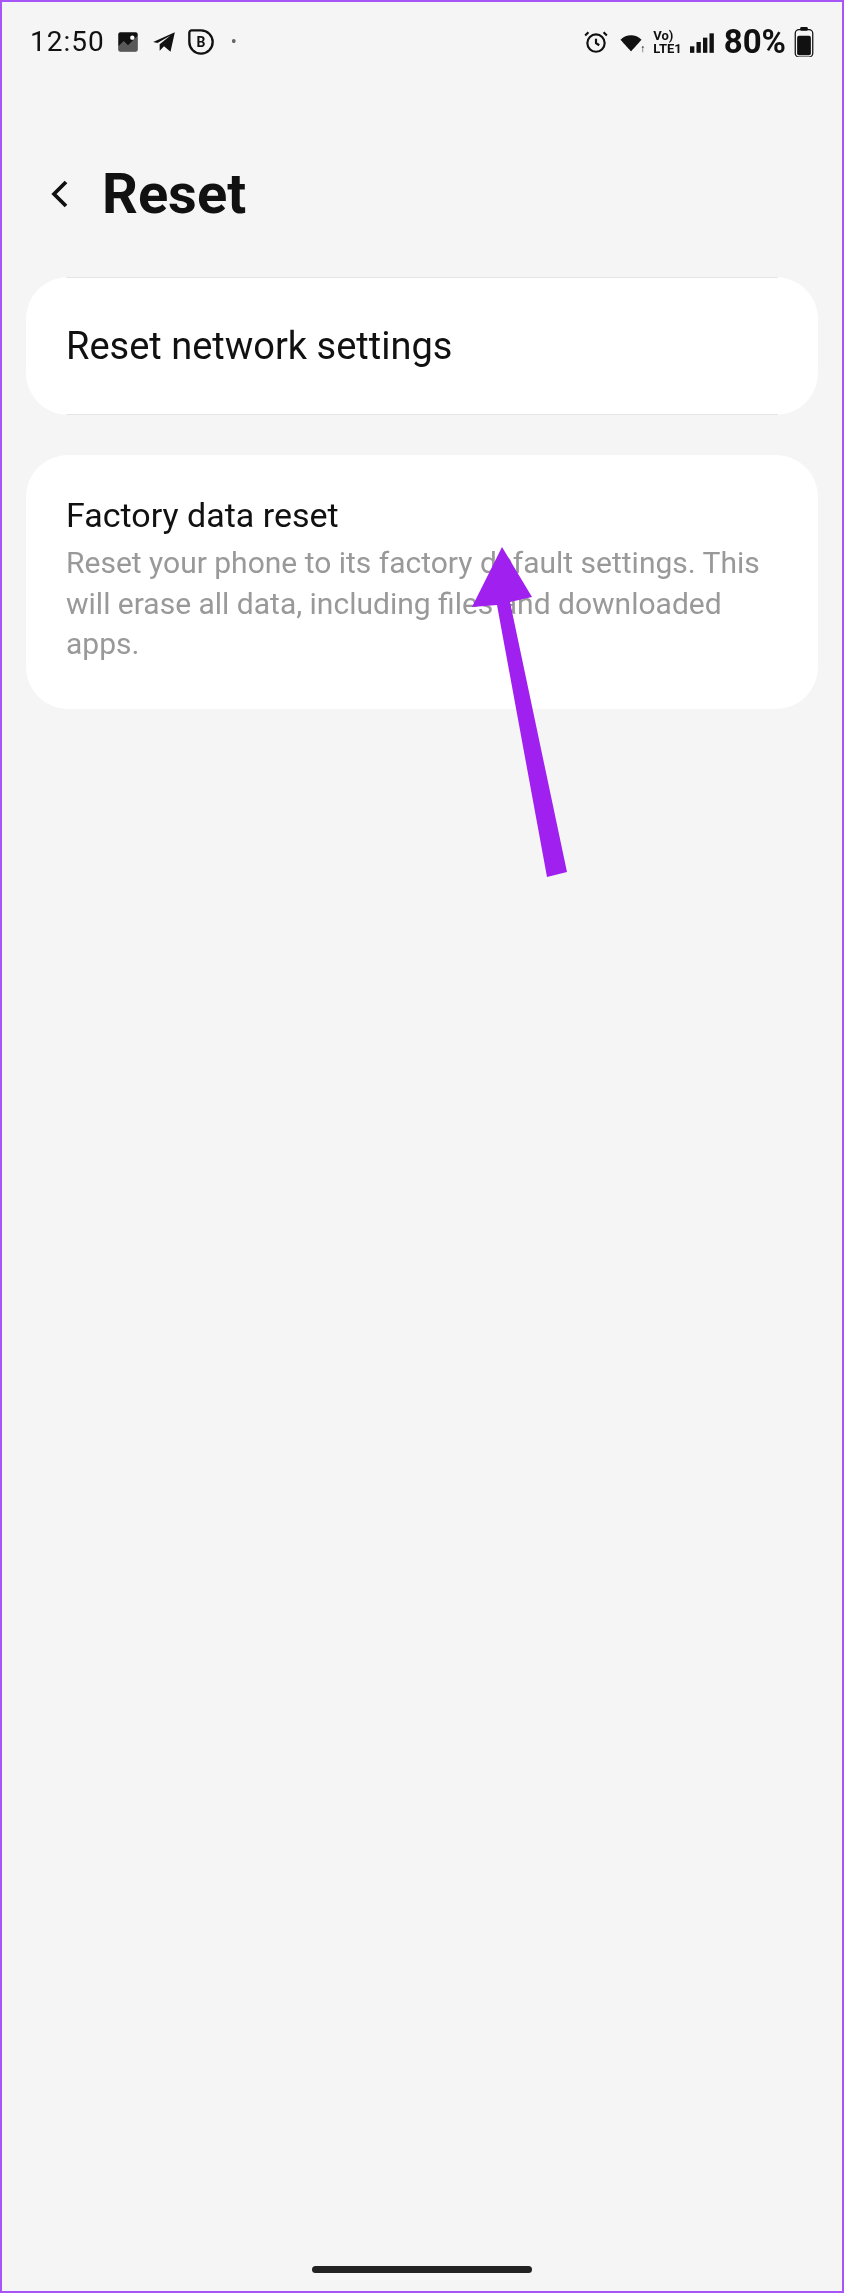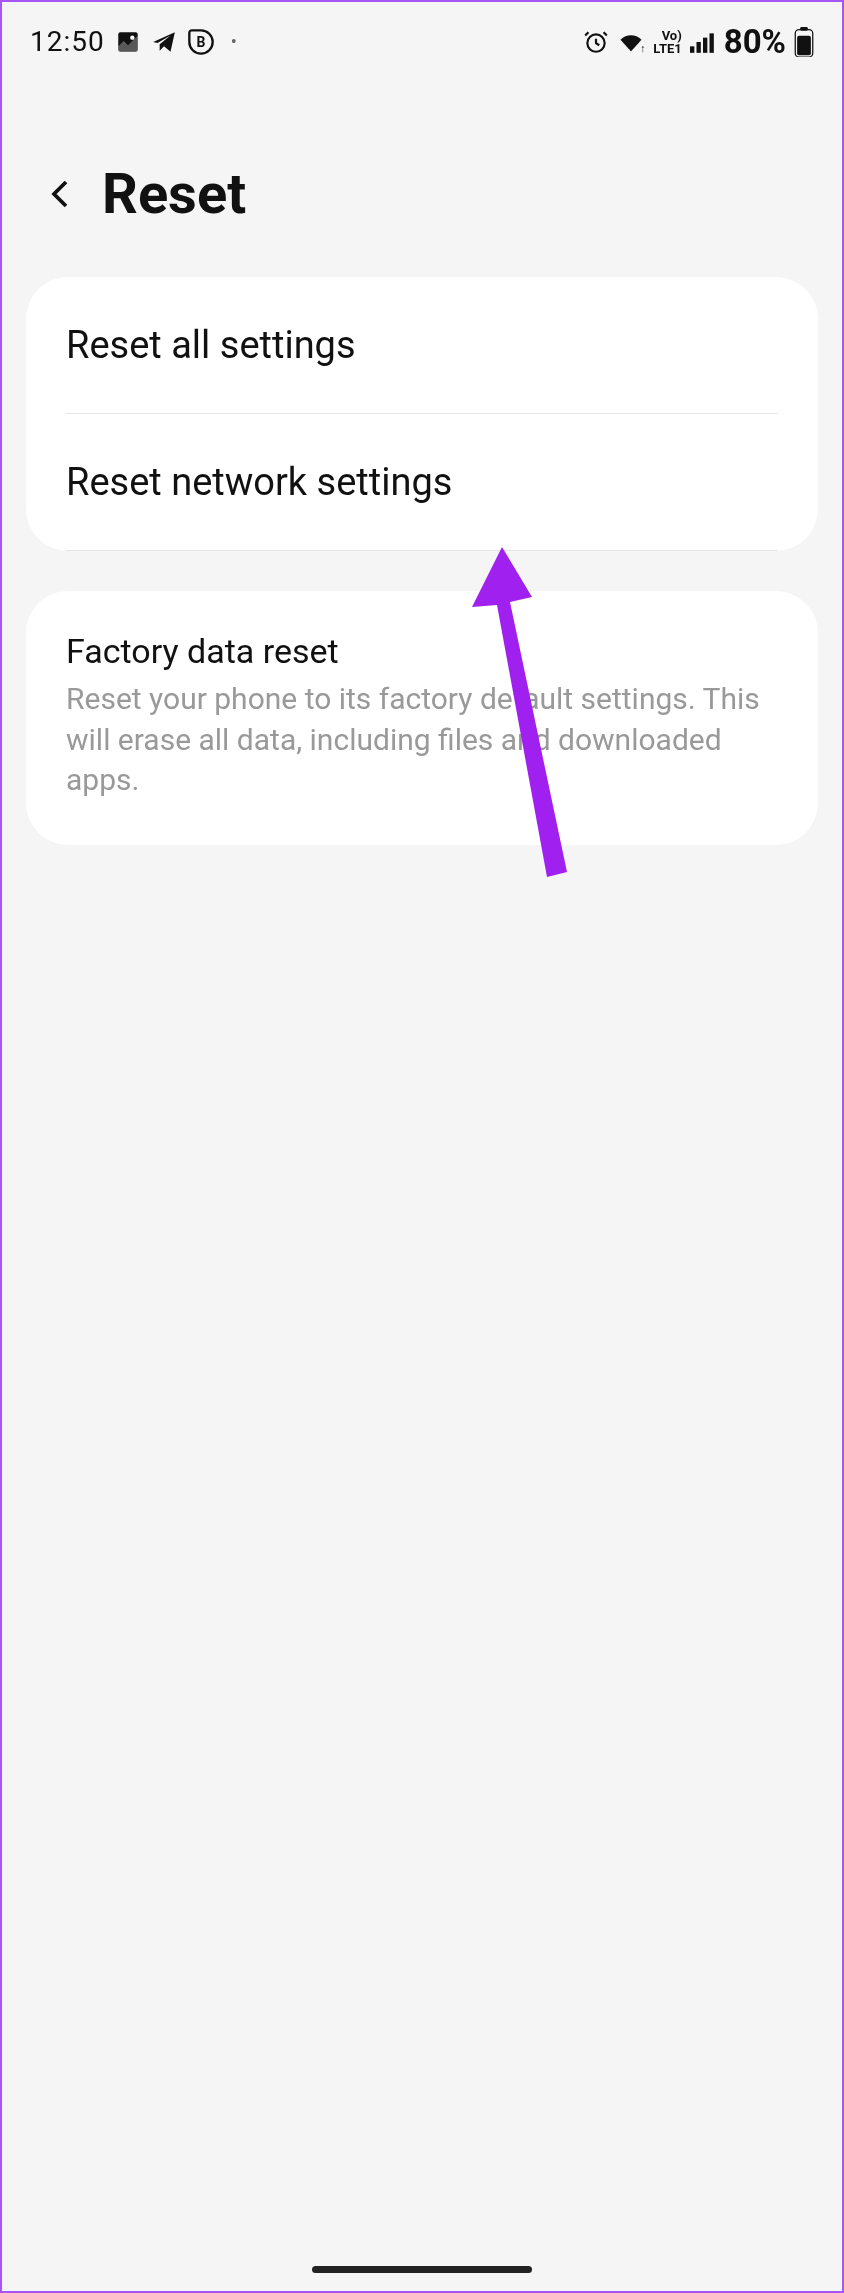--- a/index.html
+++ b/index.html
@@ -135,21 +135,21 @@
       width: 220px;
       height: 7px;
       background: #222;
       border-radius: 4px;
     }
     
     .lte-text {
       font-size: 13px;
       line-height: 1;
       font-weight: 700;
-      text-align: right;
+      text-align: left;
     }
   </style>
 </head>
 <body>
 
 <div class="status-bar">
   <div class="status-left">
     <span class="status-time">12:50</span>
     <span class="status-icon">
       <svg width="26" height="26" viewBox="0 0 24 24" fill="#111">
@@ -211,23 +211,20 @@
 <div class="header">
   <span class="back-btn">
     <svg width="36" height="36" viewBox="0 0 24 24" fill="none" stroke="#111" stroke-width="2.5">
       <path d="M16 4 L8 12 L16 20"></path>
     </svg>
   </span>
   <h1 class="page-title">Reset</h1>
 </div>
 
 <div class="card">
-  <div class="list-item">
-    <div class="list-item-title">Reset all settings</div>
-  </div>
   <div class="divider"></div>
   <div class="list-item">
     <div class="list-item-title">Reset network settings</div>
   </div>
   <div class="divider"></div>
 </div>
 
 <div class="card">
   <div class="factory-item">
     <div class="factory-title">Factory data reset</div>

